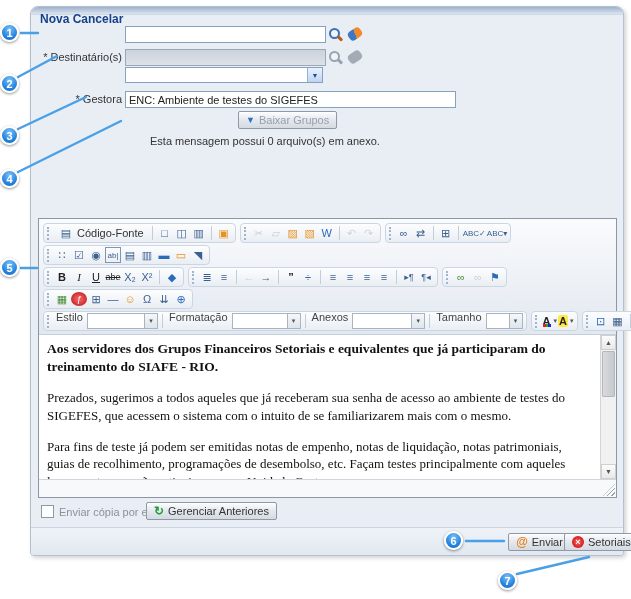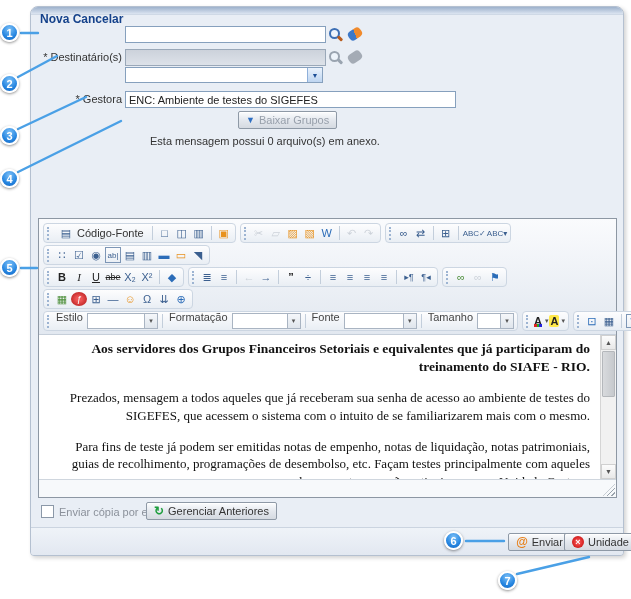--- a/index.html
+++ b/index.html
@@ -68,21 +68,21 @@
   .cmb-lbl { font-size:11px; color:#444; margin:0 3px 8px 2px; }
   .cmb { display:inline-flex; height:16px; border:1px solid #a9b4c2; background:#fff; }
   .cmb .cfld { height:100%; } .cmb .cbtn { width:13px; border-left:1px solid #a9b4c2;
     background:linear-gradient(#f5f7fa,#dfe5ec); color:#555; font-size:7px; display:flex; align-items:center; justify-content:center; }
   .a-color { font-weight:bold; font-size:11px; color:#222; position:relative; padding:0 1px; }
   .a-color.fg::after { content:""; position:absolute; left:1px; right:1px; bottom:0; height:3px;
     background:linear-gradient(90deg,#d22 33%,#2a2 33% 66%,#22d 66%); }
   .a-color.bg { background:#ffe94a; border-radius:2px; }
   .mini-dd { font-size:7px; color:#555; margin-left:1px; }
 
-  .content-row { flex:1; display:flex; min-height:0;text-align:right; }
+  .content-row { flex:1; display:flex; min-height:0; }
   .msg-body { flex:1; overflow:hidden; padding:5px 10px 0 8px; font-family:"Liberation Serif",serif; font-size:13px; color:#111; }
   .msg-body p { margin-bottom:13px; line-height:1.35; }
   .msg-body p.b1 { font-weight:bold; font-size:13.5px; }
   .sb { width:16px; background:#f1f1f1; border-left:1px solid #d5d5d5; display:flex; flex-direction:column; }
   .sb-btn { height:15px; background:linear-gradient(#fcfcfc,#e8e8e8); border:1px solid #d0d0d0; color:#555;
     font-size:7px; display:flex; align-items:center; justify-content:center; }
   .sb-thumb { height:46px; background:linear-gradient(90deg,#d8dadd,#c6c9cd); border:1px solid #b4b7bb; margin:1px; border-radius:1px; }
   .sb-track { flex:1; }
   .ed-foot { height:18px; background:#f7f9fb; border-top:1px solid #cfd6de; position:relative; }
   .rsz { position:absolute; right:1px; bottom:1px; width:12px; height:12px;
@@ -252,21 +252,21 @@
               <span class="cfld" style="width:56px;"></span>
               <span class="cbtn">▾</span>
             </span>
           <span class="sep"></span>
           <span class="cmb-lbl">Formatação</span>
           <span class="cmb">
               <span class="cfld" style="width:54px;"></span>
               <span class="cbtn">▾</span>
             </span>
           <span class="sep"></span>
-          <span class="cmb-lbl">Fonte</span>
+          <span class="cmb-lbl">Anexos</span>
           <span class="cmb">
               <span class="cfld" style="width:58px;"></span>
               <span class="cbtn">▾</span>
             </span>
           <span class="sep"></span>
           <span class="cmb-lbl">Tamanho</span>
           <span class="cmb">
               <span class="cfld" style="width:22px;"></span>
               <span class="cbtn">▾</span>
             </span>
@@ -284,21 +284,21 @@
           <span class="tbi">▦</span>
           <span class="sep"></span>
           <span class="tbi blu" style="border:1px solid #7d96b6; min-width:14px; height:14px;">?</span>
         </span>
       </div>
     </div>
 
     <div class="content-row">
       <div class="msg-body">
         <p class="b1">Aos servidores dos Grupos Financeiros Setoriais e equivalentes que já participaram do treinamento do SIAFE - RIO.</p>
-        <p>Prezados, mensagem a todos aqueles que já receberam sua senha de acesso ao ambiente de testes do SIGEFES, que acessem o sistema com o intuito de se familiarizarem mais com o mesmo.</p>
+        <p>Prezados, sugerimos a todos aqueles que já receberam sua senha de acesso ao ambiente de testes do SIGEFES, que acessem o sistema com o intuito de se familiarizarem mais com o mesmo.</p>
         <p>Para fins de teste já podem ser emitidas notas de empenho, notas de liquidação, notas patrimoniais, guias de recolhimento, programações de desembolso, etc. Façam testes principalmente com aqueles lançamentos que são rotineiros na sua Unidade Gestora.</p>
       </div>
       <div class="sb">
         <div class="sb-btn">▲</div>
         <div class="sb-thumb"></div>
         <div class="sb-track"></div>
         <div class="sb-btn">▼</div>
       </div>
     </div>
 
@@ -314,21 +314,21 @@
     <span>Gerenciar Anteriores</span>
   </button>
 
   <div class="footerbar"></div>
   <button class="btn" style="position:absolute; left:508px; top:533px;">
     <span class="at">@</span>
     <span>Enviar</span>
   </button>
   <button class="btn" style="position:absolute; left:564px; top:533px;">
     <span class="redx">×</span>
-    <span>Unidade</span>
+    <span>Setoriais</span>
   </button>
 
   <svg id="lines" width="631" height="599" viewBox="0 0 631 599">
     <g stroke="#4aa0e6" stroke-width="2.4" stroke-linecap="round">
       <line x1="21" y1="33" x2="38" y2="33"></line>
       <line x1="18" y1="77" x2="57" y2="56"></line>
       <line x1="18" y1="129" x2="86" y2="97"></line>
       <line x1="18" y1="172" x2="121" y2="121"></line>
       <line x1="21" y1="268" x2="37" y2="268"></line>
       <line x1="466" y1="541" x2="504" y2="541"></line>

